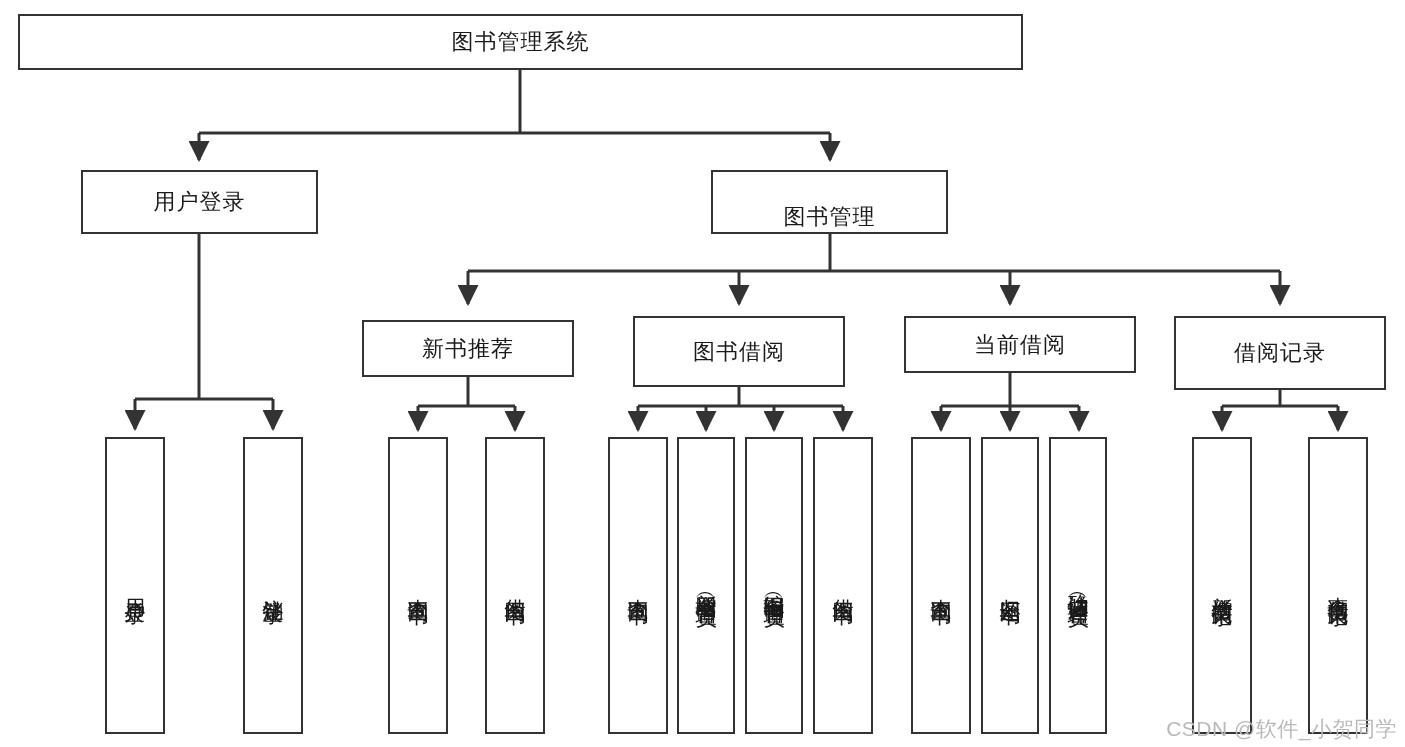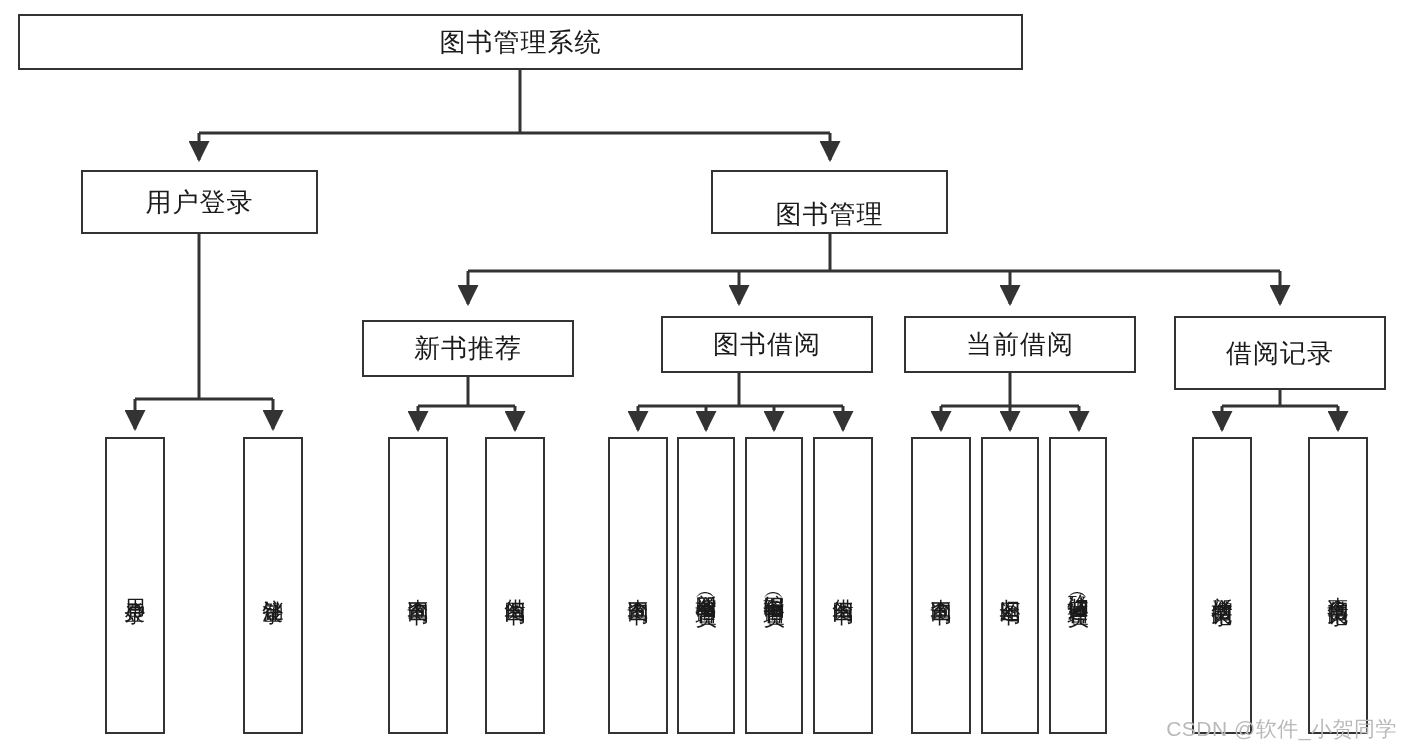--- a/index.html
+++ b/index.html
@@ -31,21 +31,21 @@
     position: absolute;
     box-sizing: border-box;
     border: 2px solid #333333;
     background: #ffffff;
     display: flex;
     align-items: center;
     justify-content: center;
     color: #1a1a1a;
   }
   .node.horiz {
-    font-size: 26px;
+    font-size: 22px;
     letter-spacing: 1px;
     white-space: nowrap;
   }
   .node.vert {
     writing-mode: vertical-rl;
     text-orientation: upright;
     font-size: 21px;
     letter-spacing: 2px;
     line-height: 1.05;
     padding-top: 4px;
@@ -132,21 +132,21 @@
   <div class="node horiz" style="left:81px; top:170px; width:237px; height:64px;">
     <span class="label">用户登录</span>
   </div>
   <div class="node horiz" style="left:711px; top:170px; width:237px; height:64px;align-items:flex-end;">
     <span class="label">图书管理</span>
   </div>
 
   <div class="node horiz" style="left:362px; top:320px; width:212px; height:57px;">
     <span class="label">新书推荐</span>
   </div>
-  <div class="node horiz" style="left:633px; top:316px; width:212px; height:57px;margin-left:28px;">
+  <div class="node horiz" style="left:633px; top:316px; width:212px; height:71px;">
     <span class="label">图书借阅</span>
   </div>
   <div class="node horiz" style="left:904px; top:316px; width:232px; height:57px;">
     <span class="label">当前借阅</span>
   </div>
   <div class="node horiz" style="left:1174px; top:316px; width:212px; height:74px;">
     <span class="label">借阅记录</span>
   </div>
 
   <div class="node vert" style="left:105px; top:437px; width:60px; height:297px;">

